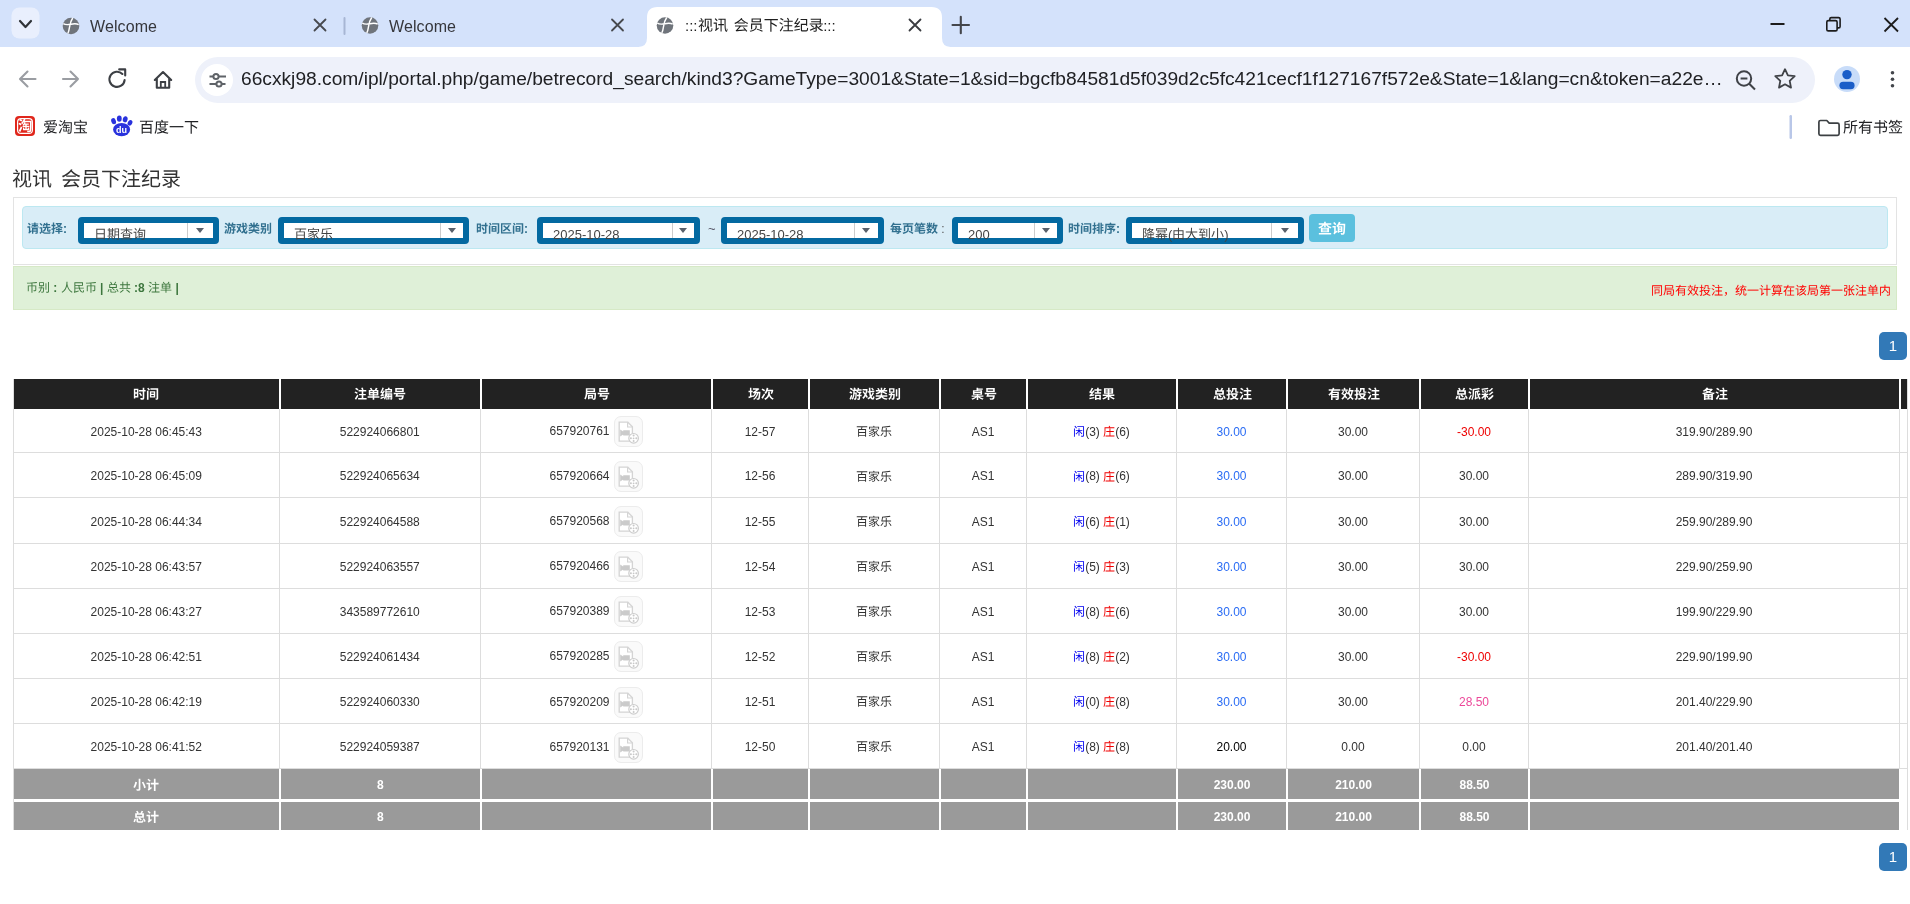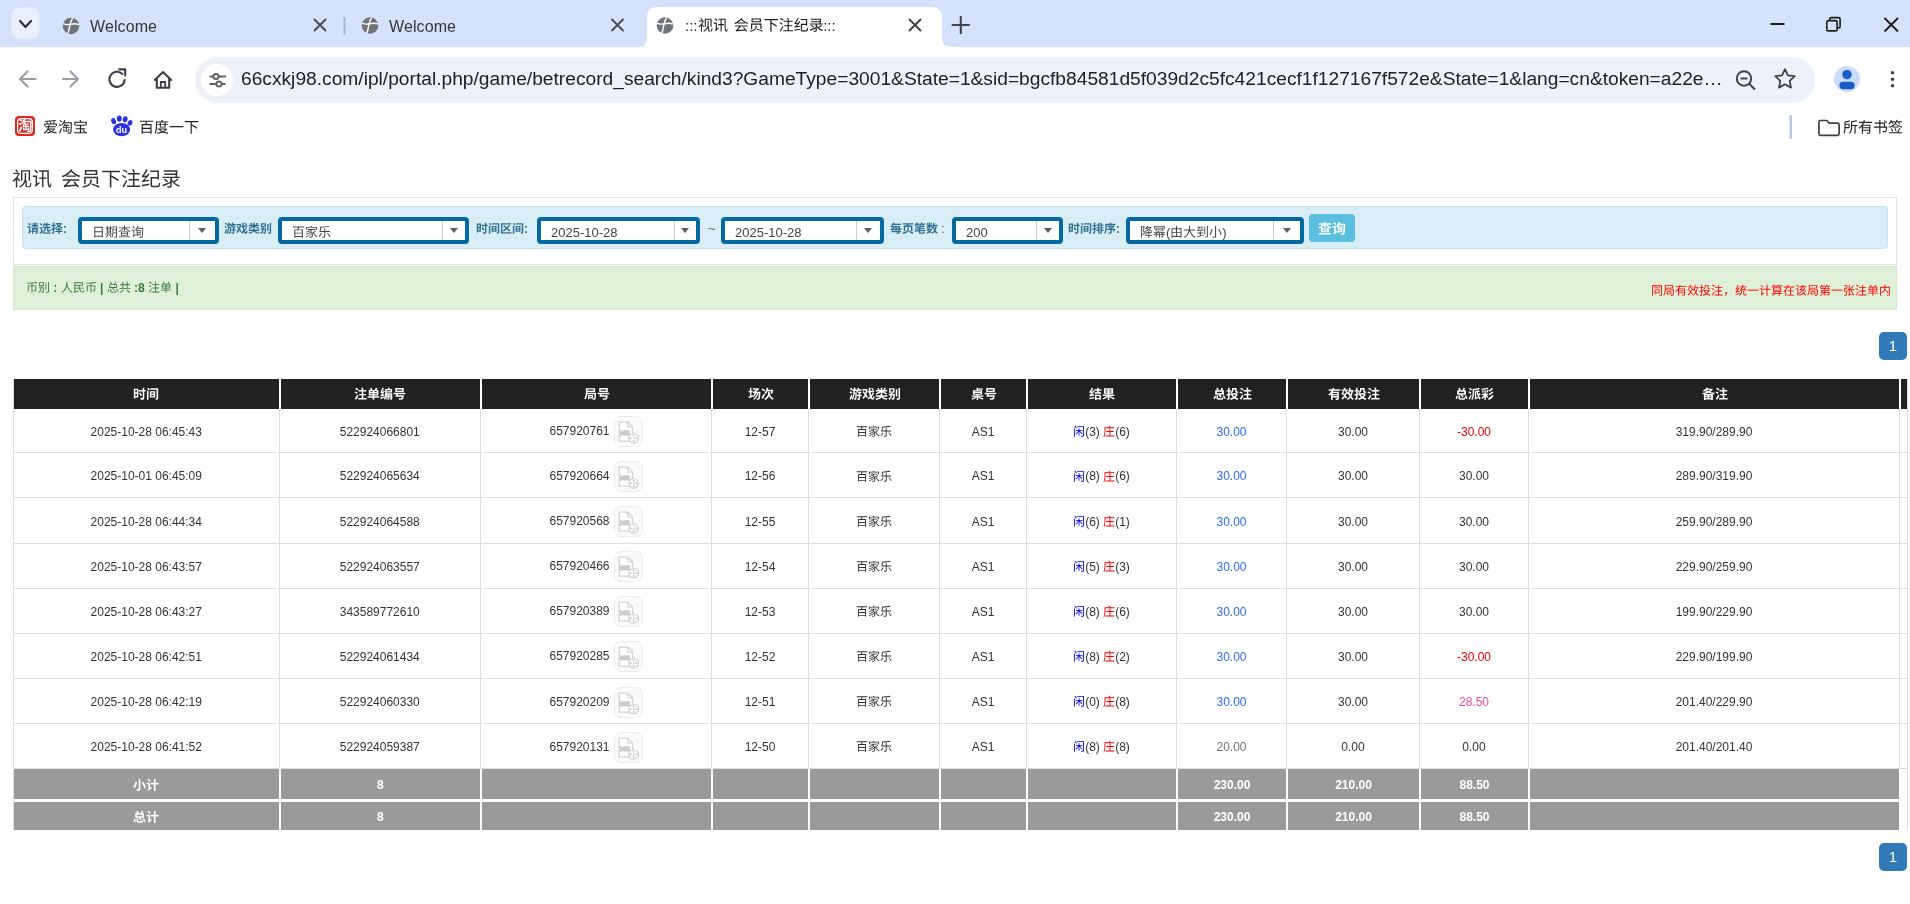--- a/index.html
+++ b/index.html
@@ -6,21 +6,21 @@
 .abs{position:absolute}
 svg.k{display:inline-block}
 #tabbar{position:absolute;left:0;top:0;width:1910px;height:47px;background:#d4e2fb}
 #toolbar{position:absolute;left:0;top:47px;width:1910px;height:58px;background:#fff}
 #pill{position:absolute;left:195px;top:57px;width:1620px;height:46px;border-radius:23px;background:#eef1fa}
 #bookbar{position:absolute;left:0;top:105px;width:1910px;height:43px;background:#fff}
 .tabtxt{position:absolute;top:18px;font-size:16px;color:#35363b;letter-spacing:.1px}
 #url{position:absolute;left:241px;top:68px;width:1495px;font-size:19.2px;color:#202124;white-space:nowrap;overflow:hidden}
 .bktxt{position:absolute;top:119px;font-size:15px;color:#202124}
 .flab{position:absolute;top:222px;font-weight:bold;font-size:12px;color:#31708f}
-.sel{position:absolute;top:216.5px;height:27px;background:#fff;border:4px solid #0369a1;border-radius:4px}
+.sel{position:absolute;top:216.5px;height:27px;background:#fff;border:6px solid #0369a1;border-radius:4px}
 .sel .t{position:absolute;left:10px;top:4px;font-size:13px;color:#444;white-space:nowrap}
 .arr{position:absolute;right:0;top:0;bottom:0;border-left:1px solid #ccc}
 .arr:after{content:"";position:absolute;left:50%;top:50%;margin:-2px 0 0 -4.5px;
  border:4.5px solid transparent;border-top:5px solid #58606b;border-bottom:none}
 .pagebtn{position:absolute;width:28px;height:28px;background:#3279b7;border-radius:5px;
  color:#fff;font-size:15px;text-align:center;line-height:28px}
 #tbl{position:absolute;left:13px;top:379px}
 table{border-collapse:separate;border-spacing:0;table-layout:fixed;width:1893px;border-left:1px solid #ddd;border-right:1px solid #ddd}
 th{background:#222;color:#fff;height:30px;font-size:13px;font-weight:bold;text-align:center;
  border-left:2px solid #fff;padding:0}
@@ -466,21 +466,21 @@
             </svg>(3) <svg class="k" width="12.0" height="12.6" viewBox="0 -900 1000 1050" style="vertical-align:-1.80px;" fill="#f00000">
               <use href="#r21" x="0"></use>
             </svg>(6)</td>
           <td style="color:#2a6cf4">30.00</td>
           <td>30.00</td>
           <td style="color:#ee0000">-30.00</td>
           <td>319.90/289.90</td>
           <td></td>
         </tr>
         <tr>
-          <td>2025-10-01 06:45:09</td>
+          <td>2025-10-28 06:45:09</td>
           <td>522924065634</td>
           <td>657920664<span class="ico"><svg width="29" height="31" viewBox="0 0 29 31" style="position:absolute;left:0px;top:0px">
                 <path d="M4.2 5.2 h8.6 l4.6 4.6 V24.2 H4.2 Z" fill="#fff" stroke="#d4d4d4" stroke-width="1.3"></path>
                 <path d="M12.6 5.2 v4.8 h4.8" fill="none" stroke="#d4d4d4" stroke-width="1.2"></path>
                 <path d="M8.2 13.2 h6.6 v5.4 h-6.6 Z M8.2 14.6 l-3 -2 v7 l3 -2 Z" fill="#cbcbcb"></path>
                 <circle cx="18.6" cy="21.3" r="4.8" fill="#fff" stroke="#cdcdcd" stroke-width="1.2"></circle>
                 <circle cx="18.6" cy="21.3" r="0.9" fill="#c9c9c9"></circle>
                 <circle cx="18.6" cy="18.6" r="1" fill="#c9c9c9"></circle>
                 <circle cx="18.6" cy="24" r="1" fill="#c9c9c9"></circle>
                 <circle cx="15.9" cy="21.3" r="1" fill="#c9c9c9"></circle>
@@ -683,21 +683,21 @@
               <use href="#r38" x="0"></use>
               <use href="#r16" x="1000"></use>
               <use href="#r2" x="2000"></use>
             </svg></td>
           <td>AS1</td>
           <td><svg class="k" width="12.0" height="12.6" viewBox="0 -900 1000 1050" style="vertical-align:-1.80px;" fill="#0000f0">
               <use href="#r49" x="0"></use>
             </svg>(8) <svg class="k" width="12.0" height="12.6" viewBox="0 -900 1000 1050" style="vertical-align:-1.80px;" fill="#f00000">
               <use href="#r21" x="0"></use>
             </svg>(8)</td>
-          <td style="color:#737373">20.00</td>
+          <td style="color:#000000">20.00</td>
           <td>0.00</td>
           <td style="color:#333">0.00</td>
           <td>201.40/201.40</td>
           <td></td>
         </tr>
         <tr class="sum sum1">
           <td><svg class="k" width="26.0" height="13.7" viewBox="0 -900 2000 1050" style="vertical-align:-1.95px;" fill="#fff">
               <use href="#b6" x="0"></use>
               <use href="#b32" x="1000"></use>
             </svg></td>

